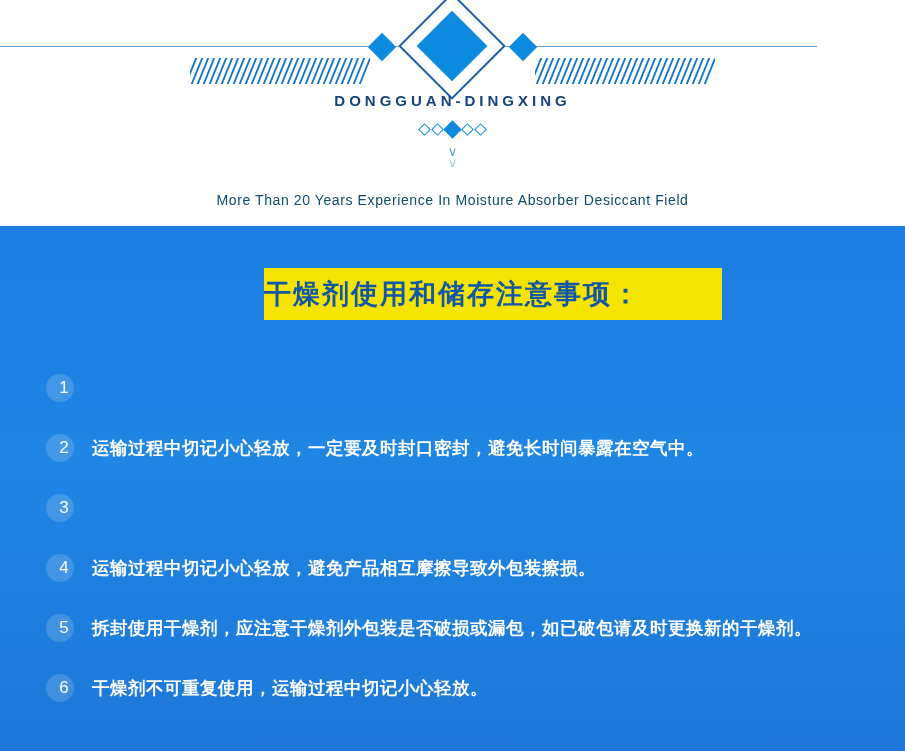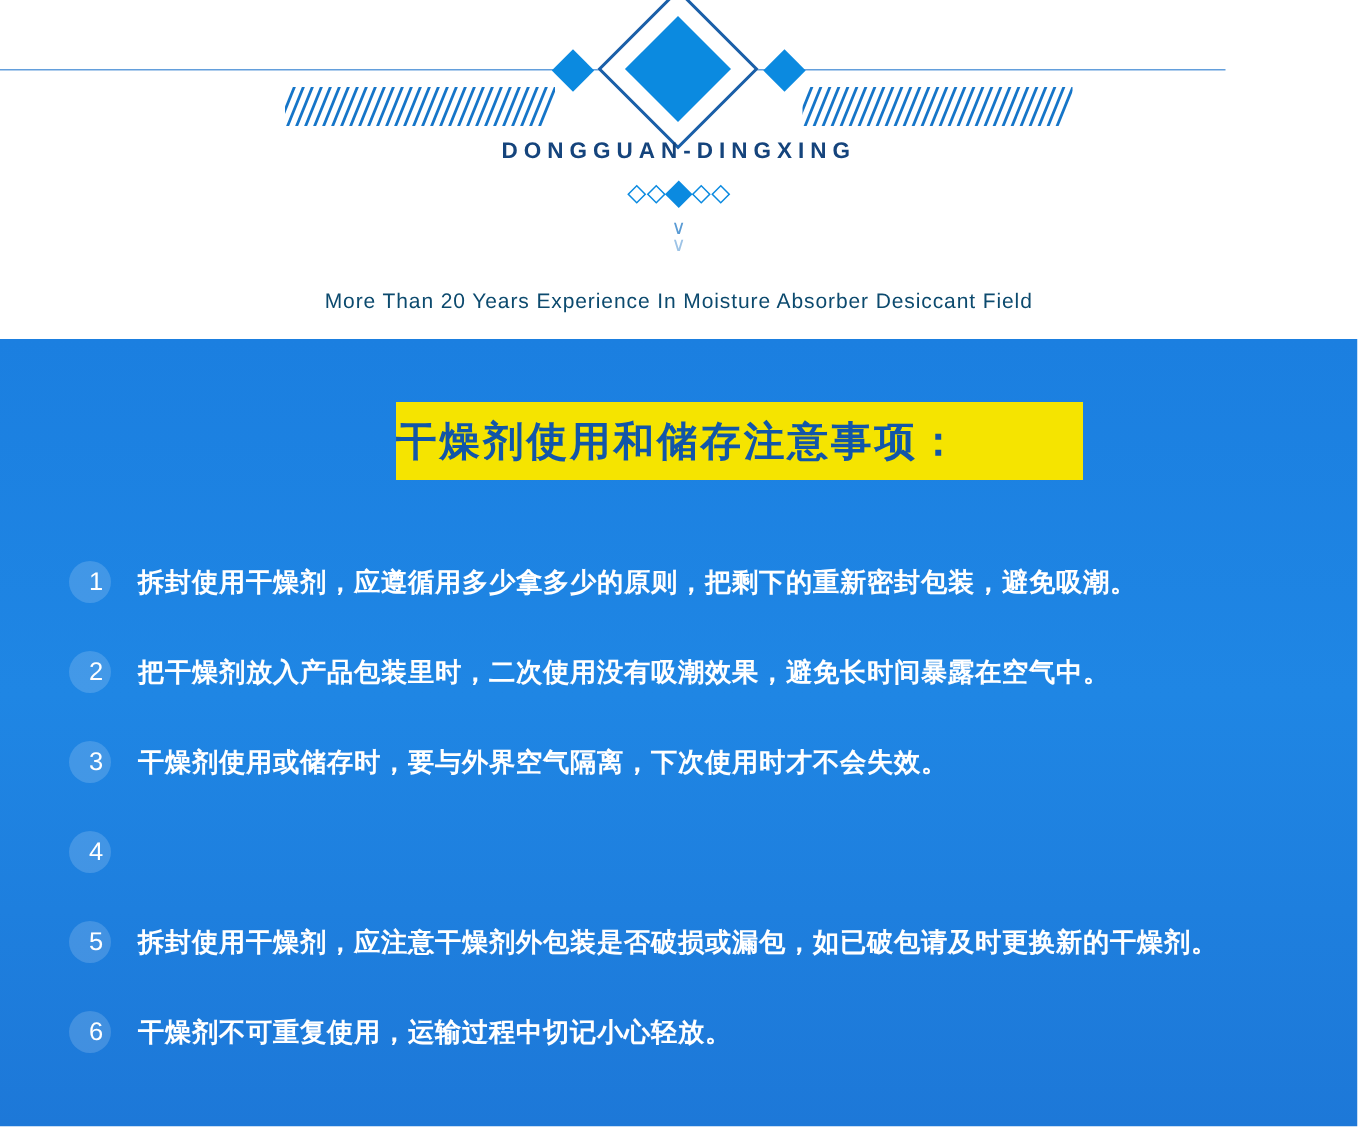--- a/index.html
+++ b/index.html
@@ -330,41 +330,40 @@
     <div class="title-box">
       <div class="title-text">干燥剂使用和储存注意事项：</div>
     </div>
 
     <div class="list" id="notice-list">
         <div class="row">
           <div class="num-wrap">
             <span class="num-dot"></span>
             <span class="num">1</span>
           </div>
-          <div class="row-text">拆封使用干燥剂，应遵循用多少拿多少的原则，把剩下的重新密封包装，避免吸潮。</div>
         </div>
         <div class="row">
           <div class="num-wrap">
             <span class="num-dot"></span>
             <span class="num">2</span>
           </div>
-          <div class="row-text">把干燥剂放入产品包装里时，二次使用没有吸潮效果，避免长时间暴露在空气中。</div>
+          <div class="row-text">运输过程中切记小心轻放，一定要及时封口密封，避免长时间暴露在空气中。</div>
         </div>
         <div class="row">
           <div class="num-wrap">
             <span class="num-dot"></span>
             <span class="num">3</span>
           </div>
-          <div class="row-text">干燥剂使用或储存时，要与外界空气隔离，下次使用时才不会失效。</div>
         </div>
         <div class="row">
           <div class="num-wrap">
             <span class="num-dot"></span>
             <span class="num">4</span>
           </div>
+          <div class="row-text">运输过程中切记小心轻放，避免产品相互摩擦导致外包装擦损。</div>
         </div>
         <div class="row">
           <div class="num-wrap">
             <span class="num-dot"></span>
             <span class="num">5</span>
           </div>
           <div class="row-text">拆封使用干燥剂，应注意干燥剂外包装是否破损或漏包，如已破包请及时更换新的干燥剂。</div>
         </div>
         <div class="row">
           <div class="num-wrap">

